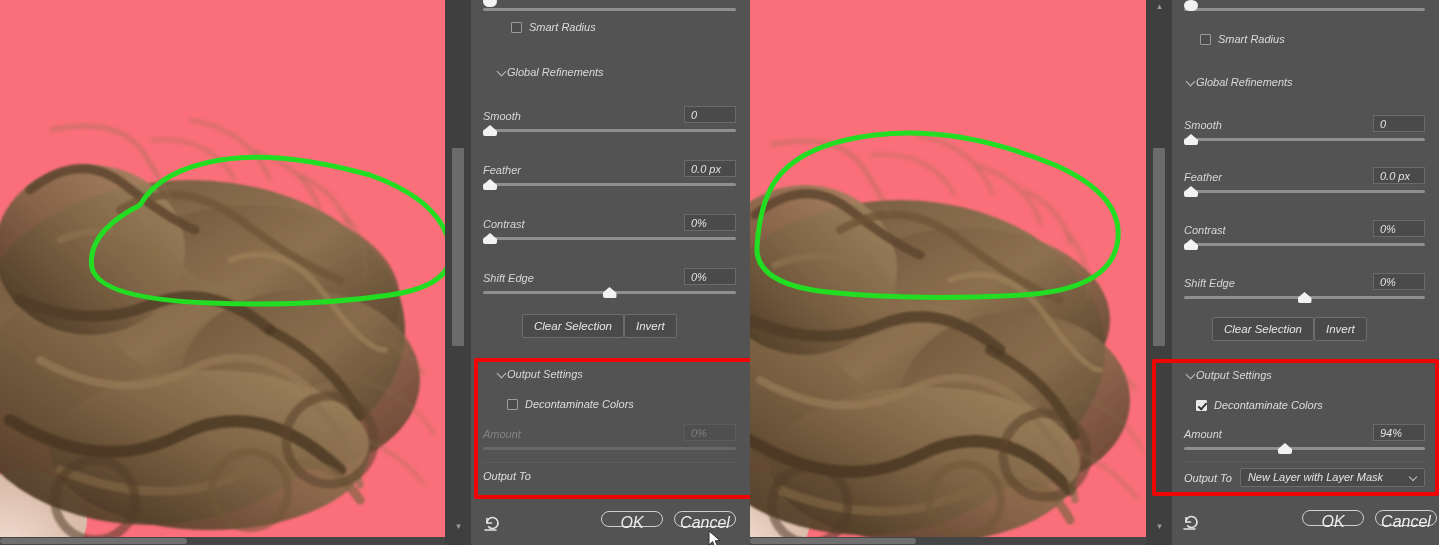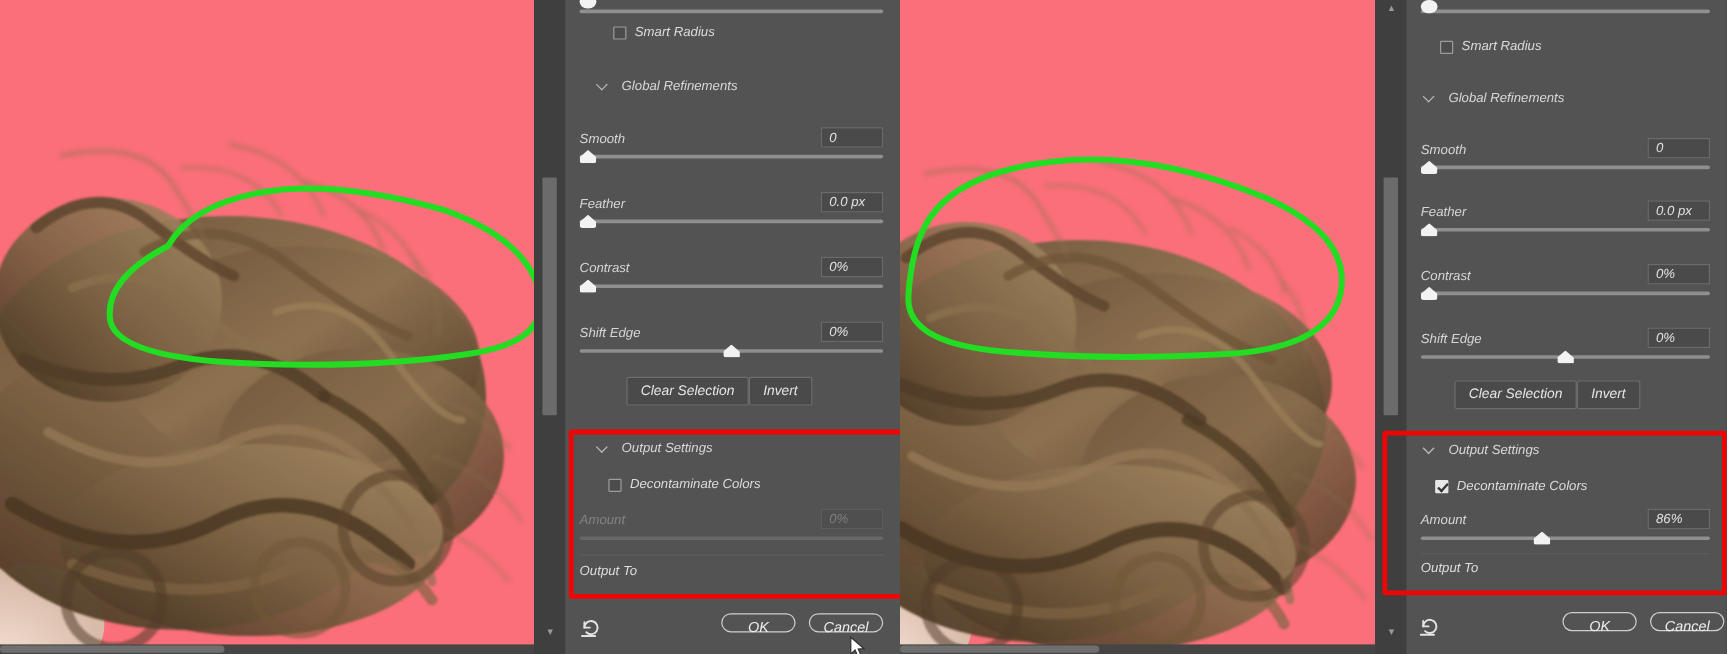--- a/index.html
+++ b/index.html
@@ -90,21 +90,21 @@
   }
   .cbox.checked { background: #e8e8e8; border-color: #e8e8e8; }
   .cbox.checked::after {
     content: ""; position: absolute; left: 3px; top: 0px;
     width: 3px; height: 7px; border: solid #353535;
     border-width: 0 2px 2px 0; transform: rotate(42deg);
   }
   .cb-label { font-size: 11px; color: #dcdcdc; }
 
   
-  .section-head { display: flex; align-items: flex-start; gap: 11px; }
+  .section-head { display: flex; align-items: center; }
   .chev {
     width: 10px; height: 10px; position: relative; flex: none;
   }
   .chev::after {
     content: ""; position: absolute; left: 1px; top: 1px;
     width: 6px; height: 6px; border: solid #bdbdbd;
     border-width: 0 1.5px 1.5px 0; transform: rotate(45deg);
   }
   .section-title { font-size: 11px; color: #d8d8d8; }
 
@@ -155,21 +155,21 @@
     width: 5px; height: 5px; border: solid #c3c3c3;
     border-width: 0 1.5px 1.5px 0; transform: rotate(45deg);
   }
 
   
   .footer { position: absolute; left: 0; right: 0; bottom: 0; height: 40px; }
   .reset-icon { position: absolute; color: #e0e0e0; }
   .obtn {
     position: absolute; height: 16px; line-height: 22px; text-align: center;
     border: 1px solid #cfcfcf; border-radius: 12px;
-    color: #ededed; font-size: 12px; background: transparent;
+    color: #ededed; font-size: 16px; background: transparent;
   }
 
   
   .cursor { position: absolute; width: 14px; height: 20px; pointer-events: none; }
 
   .sep { position:absolute; left:12px; right:14px; height:1px; background:#5d5d5d; }
 </style>
 </head>
 <body>
 
@@ -501,31 +501,35 @@
         <span class="section-title">Output Settings</span>
       </div>
 
       <div class="row cbrow" style="left:24px; top:399px;">
         <span class="cbox checked"></span>
         <span class="cb-label">Decontaminate Colors</span>
       </div>
 
       <div class="sgroup" style="top:428px;">
         <span class="lbl">Amount</span>
-        <span class="numbox">86%</span>
+        <span class="numbox">94%</span>
         <div class="slider">
           <div class="t"></div>
           <div class="knob" style="left:39%;"></div>
         </div>
       </div>
 
       <div class="sep" style="top:461px;"></div>
 
       <div class="outputto" style="left:12px; top:468px; right:14px;">
         <span class="ol">Output To</span>
+        <div class="select" style="flex:1;">
+          <span>New Layer with Layer Mask</span>
+          <span class="dchev"></span>
+        </div>
       </div>
 
       <div class="footer">
         <span class="reset-icon" style="left:10px; top:8px;">
           <svg width="20" height="20" viewBox="0 0 20 20" fill="none" stroke="#e3e3e3" stroke-width="1.6" stroke-linecap="round">
             <path d="M4 9 a5.5 5.5 0 1 1 1.6 3.9"></path>
             <path d="M4 4.5 L4 9 L8.5 9"></path>
             <path d="M2 16 L13 16"></path>
           </svg>
         </span>

